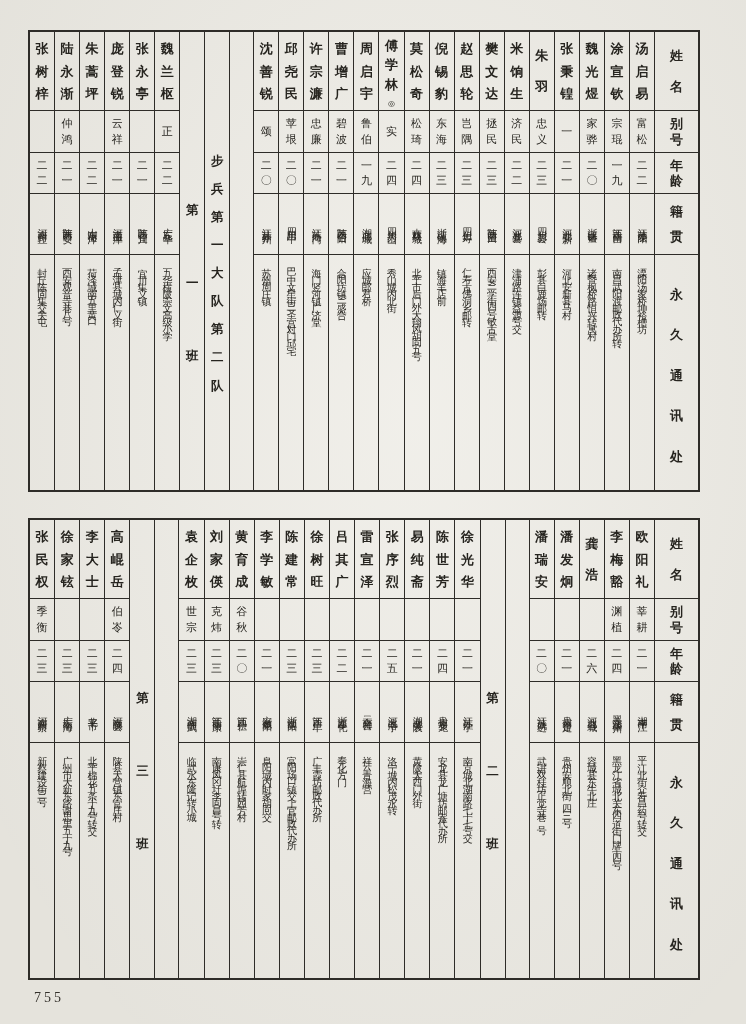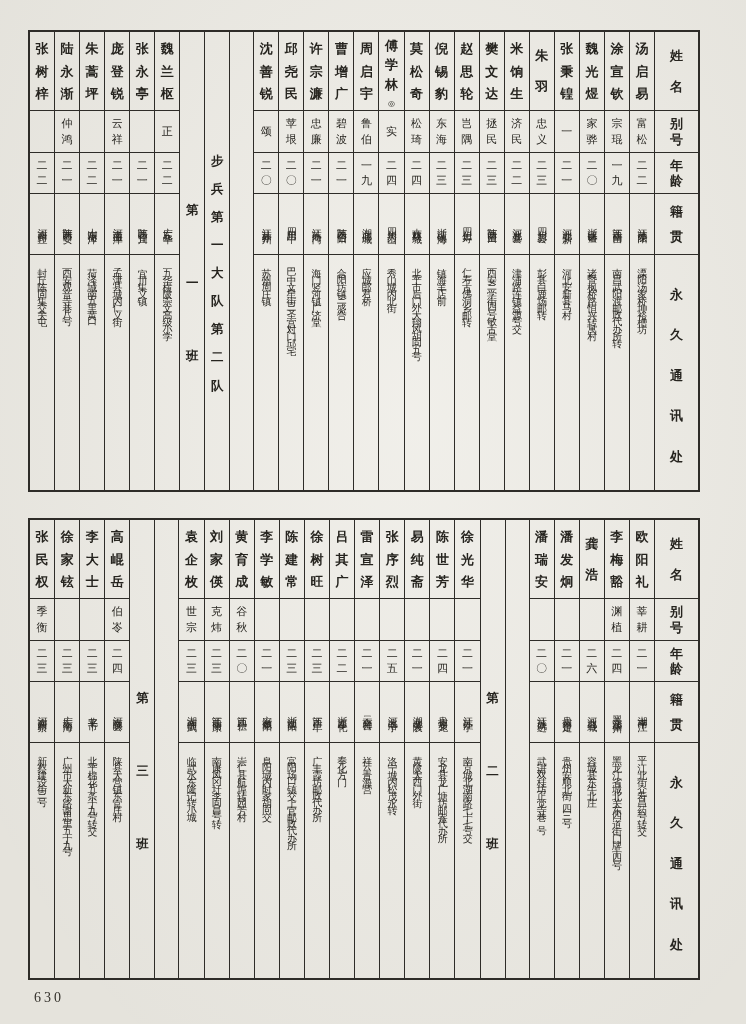--- a/index.html
+++ b/index.html
@@ -1288,14 +1288,14 @@
           </div>
         </div>
         <div class="cell c-origin">
           <div class="vtext origin-text">河南新蔡</div>
         </div>
         <div class="cell c-address">
           <div class="vtext address-text">新蔡建设街三号</div>
         </div>
       </div>
     </div>
-  <div class="page-number">630</div>
+  <div class="page-number">755</div>
 </div>
 
 </body></html>

